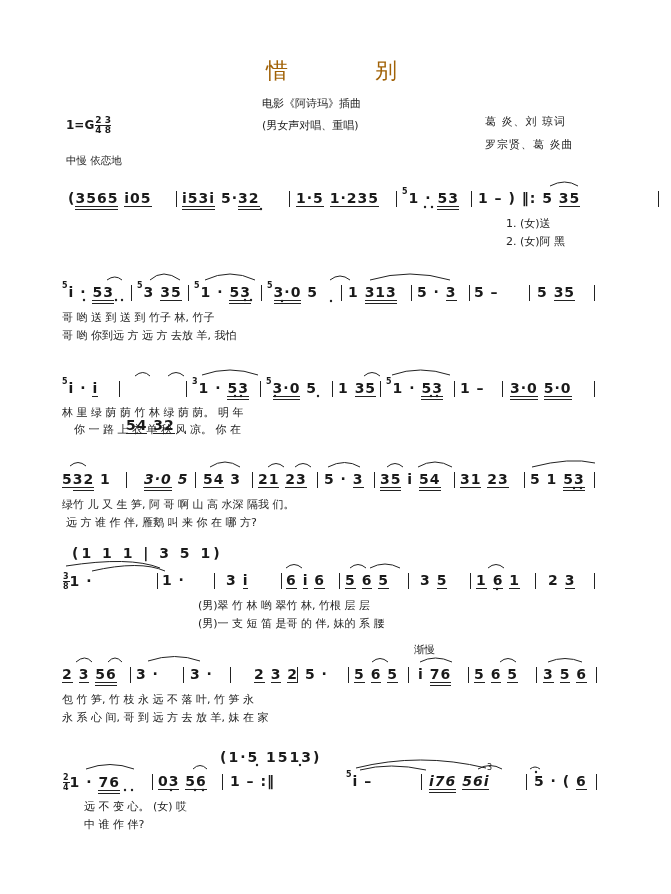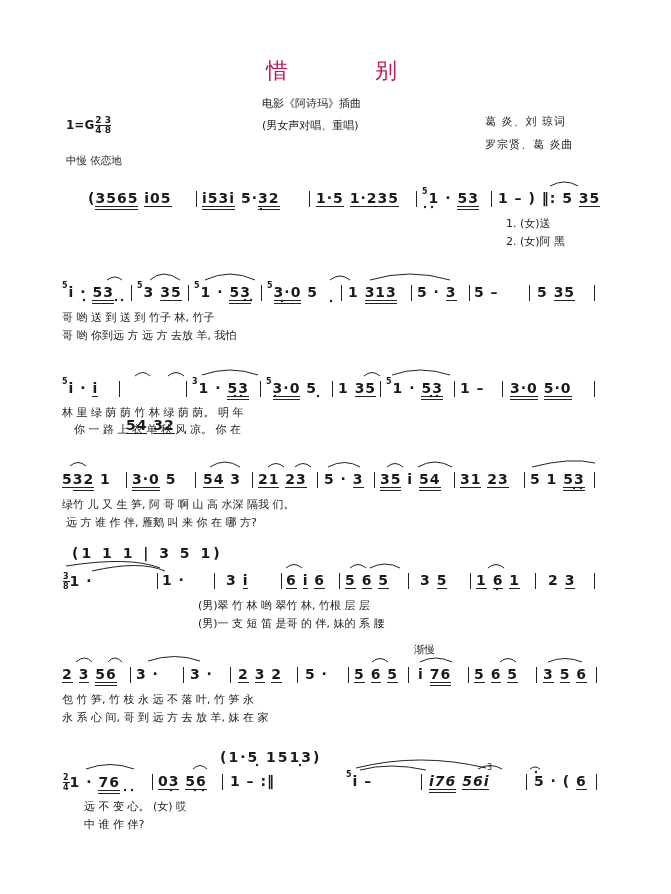--- a/index.html
+++ b/index.html
@@ -1,19 +1,19 @@
 <!DOCTYPE html>
 <html><head>
 <meta charset="utf-8">
 <style>
   html, body { margin:0; padding:0; }
   body { width:671px; height:894px; background:#ffffff; position:relative; overflow:hidden;
          font-family:"DejaVu Sans", sans-serif; color:#1a1a1a; }
   .abs { position:absolute; white-space:nowrap; }
-  .title { left:0; width:671px; top:56px; text-align:center; font-size:22px; color:#be185d; letter-spacing:40px; padding-left:32px; box-sizing:border-box; }
+  .title { left:0; width:671px; top:56px; text-align:center; font-size:22px; color:#a16207; letter-spacing:40px; padding-left:32px; box-sizing:border-box; }
   .sub { font-size:11px; color:#222; }
   .key { font-size:12px; font-weight:bold; }
   .frac { display:inline-block; vertical-align:middle; text-align:center; font-size:9px; line-height:9px; font-weight:bold; margin-left:1px; }
   .frac span { display:block; }
   .frac .num { border-bottom:1px solid #222; }
   .staff { position:absolute; left:62px; width:548px; height:20px; font-weight:bold; font-size:14px; letter-spacing:1px; }
   .note { position:absolute; top:0; }
   .lyr { position:absolute; left:62px; font-size:11px; color:#222; letter-spacing:0; }
   .bar { position:absolute; top:1px; width:1px; height:16px; background:#222; }
   .u1 { border-bottom:1.5px solid #222; }
@@ -29,21 +29,21 @@
 <div class="abs sub" style="left:262px; top:118px;">(男女声对唱、重唱)</div>
 
 <div class="abs key" style="left:66px; top:116px;">
   <span>1=G</span><span class="frac"><span class="num">2 3</span><span>4 8</span></span>
 </div>
 
 <div class="abs sub" style="left:485px; top:114px; letter-spacing:1px;text-align:center;">葛  炎、刘  琼词</div>
 <div class="abs sub" style="left:485px; top:137px; letter-spacing:1px;">罗宗贤、葛  炎曲</div>
 <div class="abs sub" style="left:66px; top:154px; font-size:10.5px;">中慢 依恋地</div>
 
-<div class="staff" style="top:190px;margin-left:20px;">
+<div class="staff" style="top:190px;">
   <span class="note" style="left:6px;">(<span class="u2">3565</span> <span class="u1">i05</span></span>
   <div class="bar" style="left:114px;"></div>
   <span class="note" style="left:120px;"><span class="u2">i53i</span> 5·<span class="u2">32</span></span>
   <div class="bar" style="left:227px;"></div>
   <span class="note" style="left:234px;"><span class="u1">1·5</span> <span class="u1">1·235</span></span>
   <div class="bar" style="left:334px;"></div>
   <span class="note" style="left:340px;"><span class="grace">5</span>1 · <span class="u2">53</span></span>
   <div class="bar" style="left:409px;"></div>
   <span class="note" style="left:416px;">1 – ) ‖: 5 <span class="u1">35</span></span>
   <div class="bar" style="left:596px;"></div>
@@ -97,21 +97,21 @@
 <div class="lyr" style="top:405px; width:548px;">
   <span style="position:absolute;left:0;white-space:pre;">林 里 绿 荫 荫 竹 林 绿 荫 荫。 明 年</span>
 </div>
 <div class="lyr" style="top:422px; width:548px;">
   <span style="position:absolute;left:12px;white-space:pre;">你 一 路 上 衣 单 秋 风 凉。 你 在</span>
 </div>
 
 <div class="staff" style="top:471px;">
   <span class="note" style="left:0px;"><span class="u1">5<span class="u2">32</span></span> 1</span>
   <div class="bar" style="left:64px;"></div>
-  <span class="note" style="left:70px;"><span class="u2">3·0</span> 5</span>
+  <span class="note" style="left:82px;font-style:italic;"><span class="u2">3·0</span> 5</span>
   <div class="bar" style="left:133px;"></div>
   <span class="note" style="left:141px;"><span class="u1">54</span> 3</span>
   <div class="bar" style="left:190px;"></div>
   <span class="note" style="left:196px;"><span class="u1">21</span> <span class="u1">23</span></span>
   <div class="bar" style="left:255px;"></div>
   <span class="note" style="left:262px;">5 · <span class="u1">3</span></span>
   <div class="bar" style="left:312px;"></div>
   <span class="note" style="left:318px;"><span class="u2">35</span> i <span class="u2">54</span></span>
   <div class="bar" style="left:392px;"></div>
   <span class="note" style="left:398px;"><span class="u1">31</span> <span class="u1">23</span></span>
@@ -153,21 +153,21 @@
 </div>
 
 <div class="abs" style="left:414px; top:643px; font-size:10.5px;">渐慢</div>
 <div class="staff" style="top:666px;">
   <span class="note" style="left:0px;"><span class="u1">2</span> <span class="u1">3</span> <span class="u2">56</span></span>
   <div class="bar" style="left:68px;"></div>
   <span class="note" style="left:74px;">3  ·</span>
   <div class="bar" style="left:121px;"></div>
   <span class="note" style="left:128px;">3  ·</span>
   <div class="bar" style="left:168px;"></div>
-  <span class="note" style="left:176px;"><span class="u1">2</span> <span class="u1">3</span> <span class="u1">2</span></span>
+  <span class="note" style="left:192px;"><span class="u1">2</span> <span class="u1">3</span> <span class="u1">2</span></span>
   <div class="bar" style="left:235px;"></div>
   <span class="note" style="left:243px;">5  ·</span>
   <div class="bar" style="left:286px;"></div>
   <span class="note" style="left:292px;"><span class="u1">5</span> <span class="u1">6</span> <span class="u1">5</span></span>
   <div class="bar" style="left:346px;"></div>
   <span class="note" style="left:356px;">i <span class="u2">76</span></span>
   <div class="bar" style="left:406px;"></div>
   <span class="note" style="left:412px;"><span class="u1">5</span> <span class="u1">6</span> <span class="u1">5</span></span>
   <div class="bar" style="left:474px;"></div>
   <span class="note" style="left:481px;"><span class="u1">3</span> <span class="u1">5</span> <span class="u1">6</span></span>

